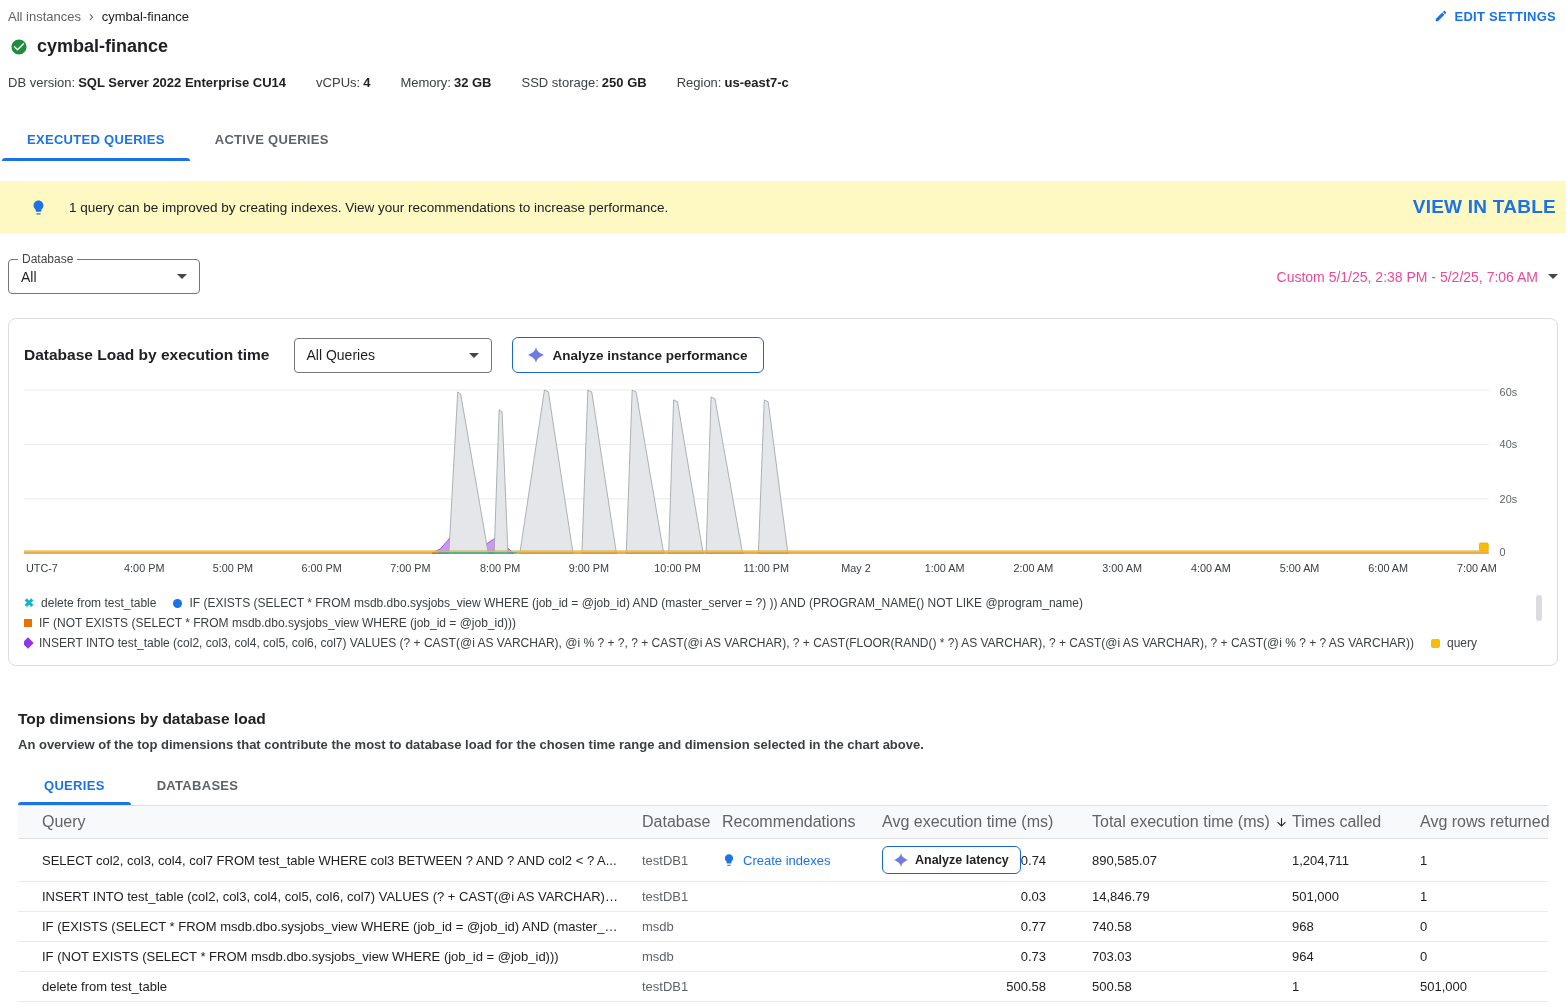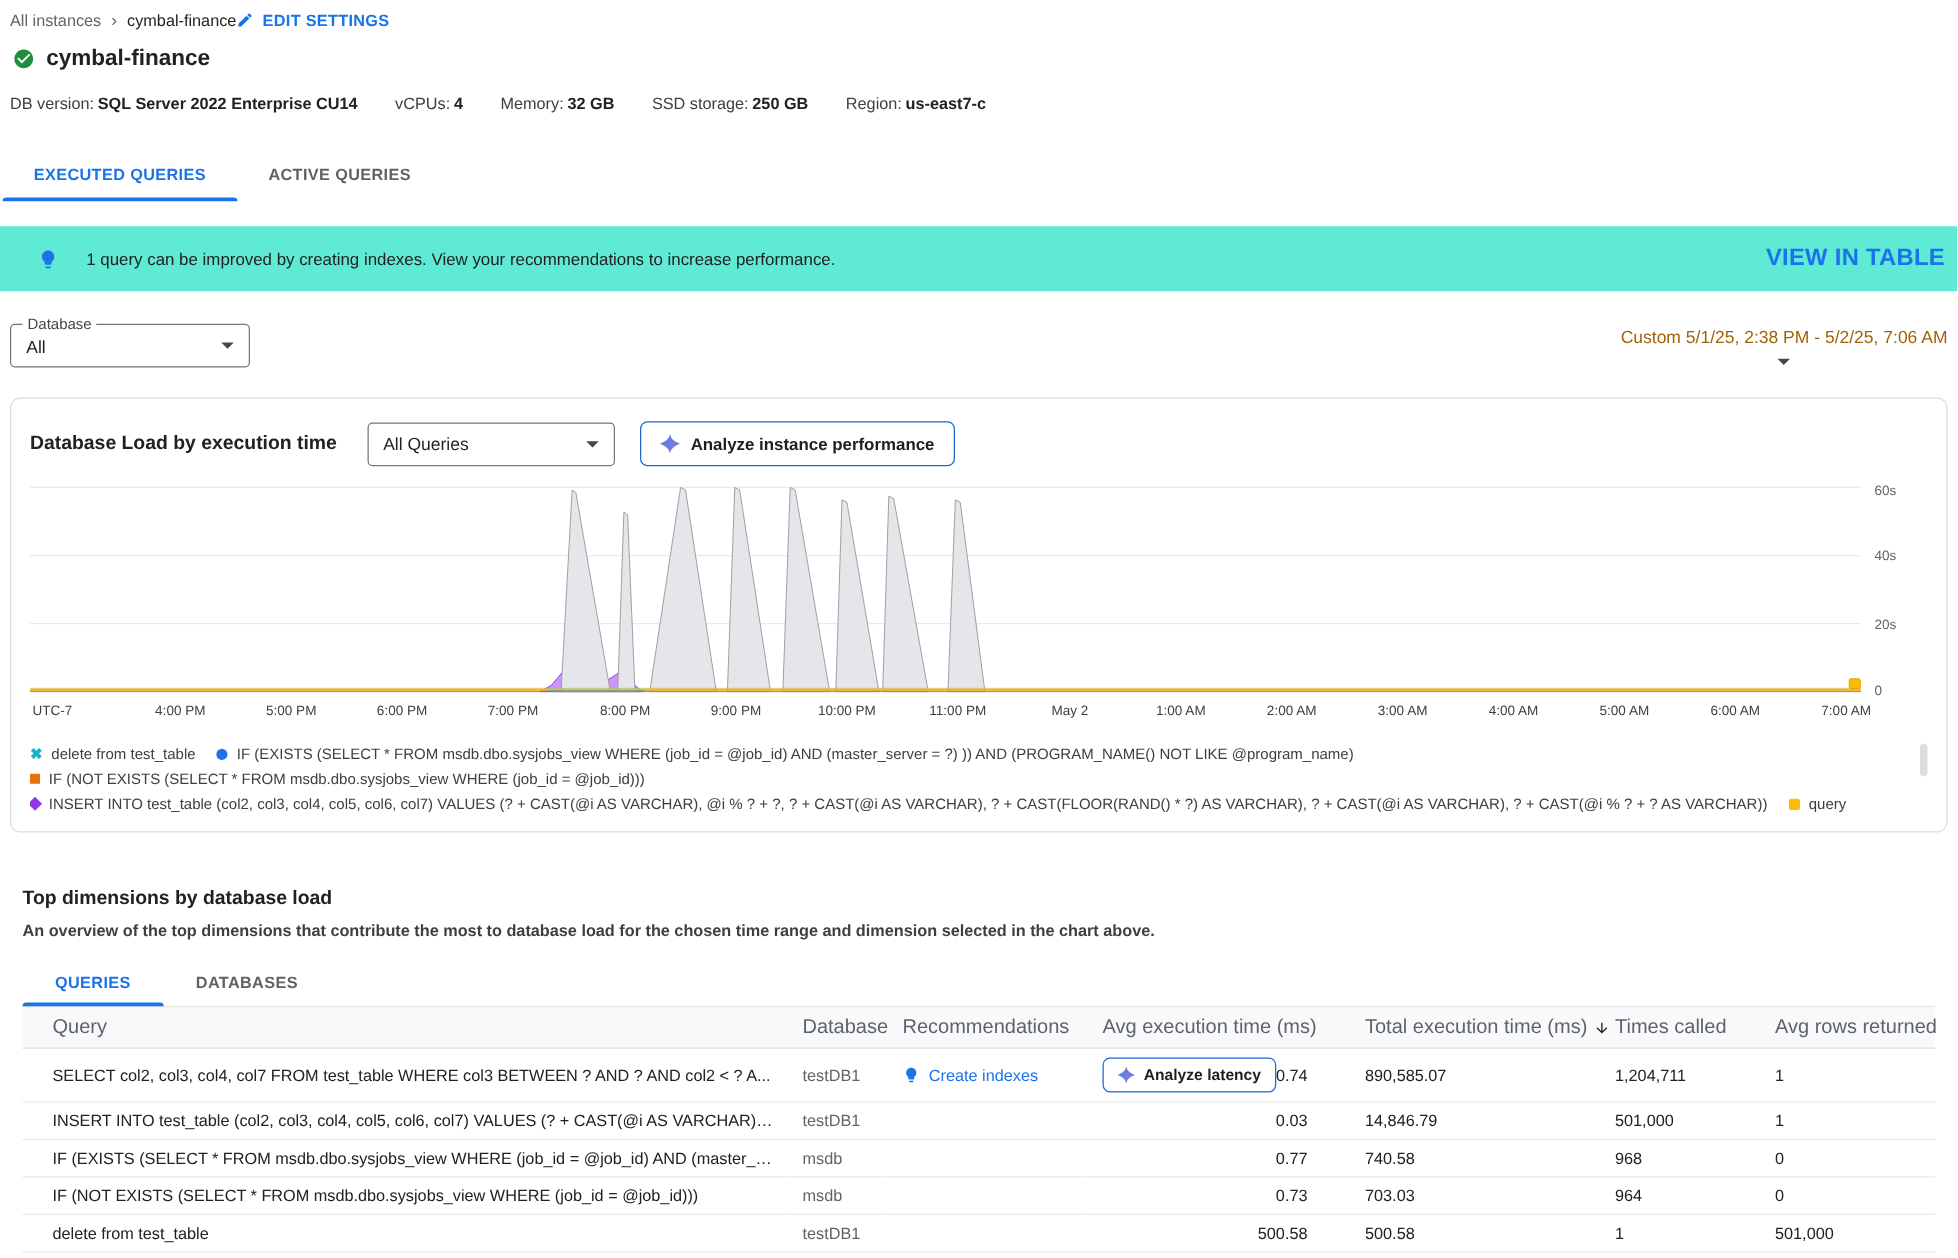--- a/index.html
+++ b/index.html
@@ -6,52 +6,52 @@
   html,body { margin:0; padding:0; background:#fff; }
   body {
     width:1566px;
     font-family:"Liberation Sans", sans-serif;
     color:#202124;
     font-size:13px;
   }
   a { text-decoration:none; cursor:pointer; }
 
   
-  .topbar { display:flex; align-items:center; padding:8px 10px 0 8px; }
+  .topbar { display:flex; justify-content:space-between; align-items:center; padding:8px 10px 0 8px; }
   .breadcrumb { display:flex; align-items:center; gap:8px; font-size:13px; color:#5f6368; }
   .crumb-link { color:#5f6368; }
   .crumb-sep { color:#5f6368; font-size:14px; }
   .crumb-current { color:#202124; }
   .edit-settings { display:flex; align-items:center; gap:7px; color:#1a73e8; font-weight:700; font-size:13px; letter-spacing:.25px; }
 
   .title-row { display:flex; align-items:center; gap:9px; padding:12px 8px 0 10px; }
   .title-row h1 { font-size:18px; font-weight:700; margin:0; color:#202124; }
 
   .details-row { display:flex; gap:30px; padding:18px 8px 0 8px; font-size:13px; color:#3c4043; }
   .detail b { color:#202124; font-weight:700; margin-left:3px; }
 
   
   .main-tabs { display:flex; margin-top:28px; padding-left:2px; }
   .tab { position:relative; padding:14px 25px; font-size:13px; font-weight:700; letter-spacing:.3px; color:#5f6368; cursor:pointer; }
   .tab.active { color:#1a73e8; }
   .tab.active::after { content:""; position:absolute; left:0; right:0; bottom:0; height:3px; background:#1a73e8; border-radius:3px 3px 0 0; }
 
   
-  .banner { margin-top:20px; height:52px; background:#5eead4; display:flex; align-items:center; padding:0 10px 0 30px; }
+  .banner { margin-top:20px; height:52px; background:#fef9c3; display:flex; align-items:center; padding:0 10px 0 30px; }
   .banner-text { margin-left:22px; flex:1; font-size:13.5px; color:#202124; }
   .banner-action { color:#1a73e8; font-weight:700; font-size:19px; letter-spacing:.25px; }
 
   
   .filter-row { display:flex; align-items:center; justify-content:space-between; padding:26px 8px 0 8px; }
   .mselect { position:relative; height:35px; border:1px solid #747775; border-radius:4px; background:#fff;
              display:flex; align-items:center; padding:0 12px; font-size:14px; color:#1f1f1f; cursor:pointer; }
   .mselect .flabel { position:absolute; top:-8px; left:9px; background:#fff; padding:0 4px; font-size:12px; color:#444746; }
   .caret { width:0; height:0; border-left:5px solid transparent; border-right:5px solid transparent; border-top:5px solid #444746; margin-left:auto; }
   .db-select { width:192px; }
-  .time-range { display:flex; align-items:center; gap:10px; font-size:14px; color:#a16207; cursor:pointer;flex-direction:column; }
+  .time-range { display:flex; align-items:center; gap:10px; font-size:14px; color:#ec4899; cursor:pointer; }
   .time-range .caret { margin-left:0; }
 
   
   .card { margin:24px 8px 0 8px; border:1px solid #dadce0; border-radius:8px; padding:18px 15px 12px 15px; }
   .card-header { display:flex; align-items:center; }
   .card-title { font-size:15.5px; font-weight:700; color:#202124; margin-right:24px; }
   .queries-select { width:198px; margin-right:20px; }
   .analyze-btn { display:flex; align-items:center; gap:9px; height:36px; padding:0 15px; background:#fff;
                  border:1px solid #1967d2; border-radius:6px; font-family:inherit; font-size:13.5px; font-weight:700; color:#1f1f1f; cursor:pointer; }
 

